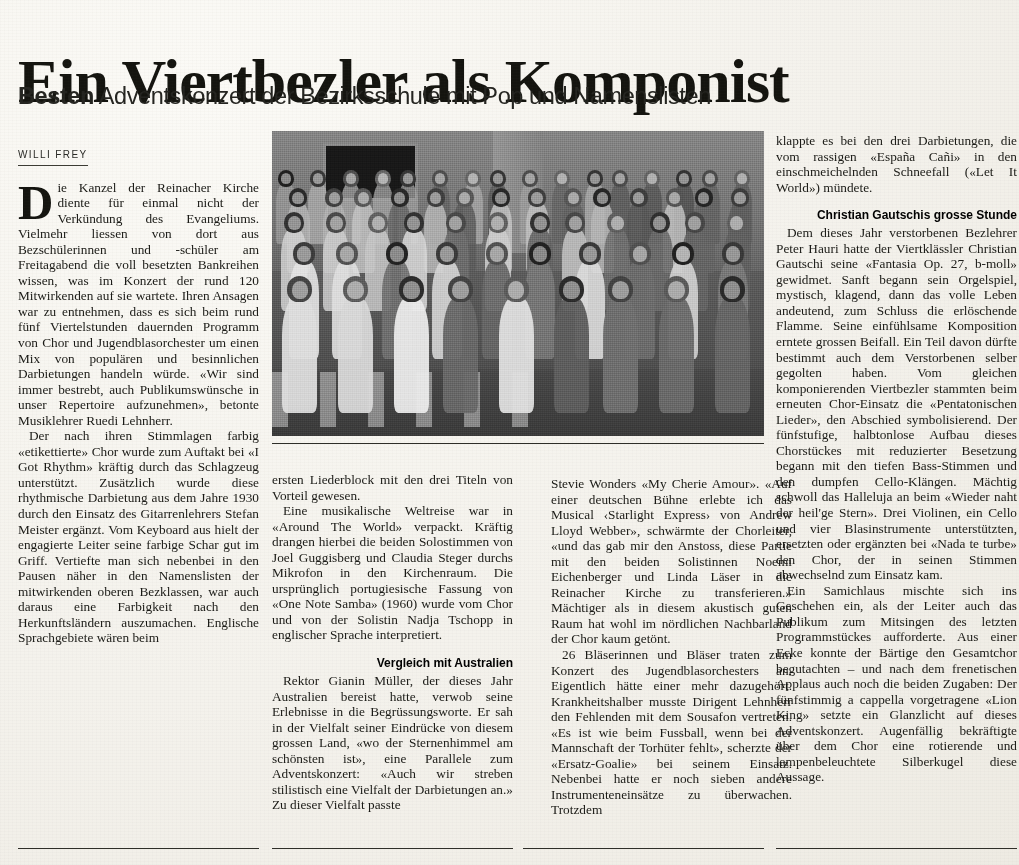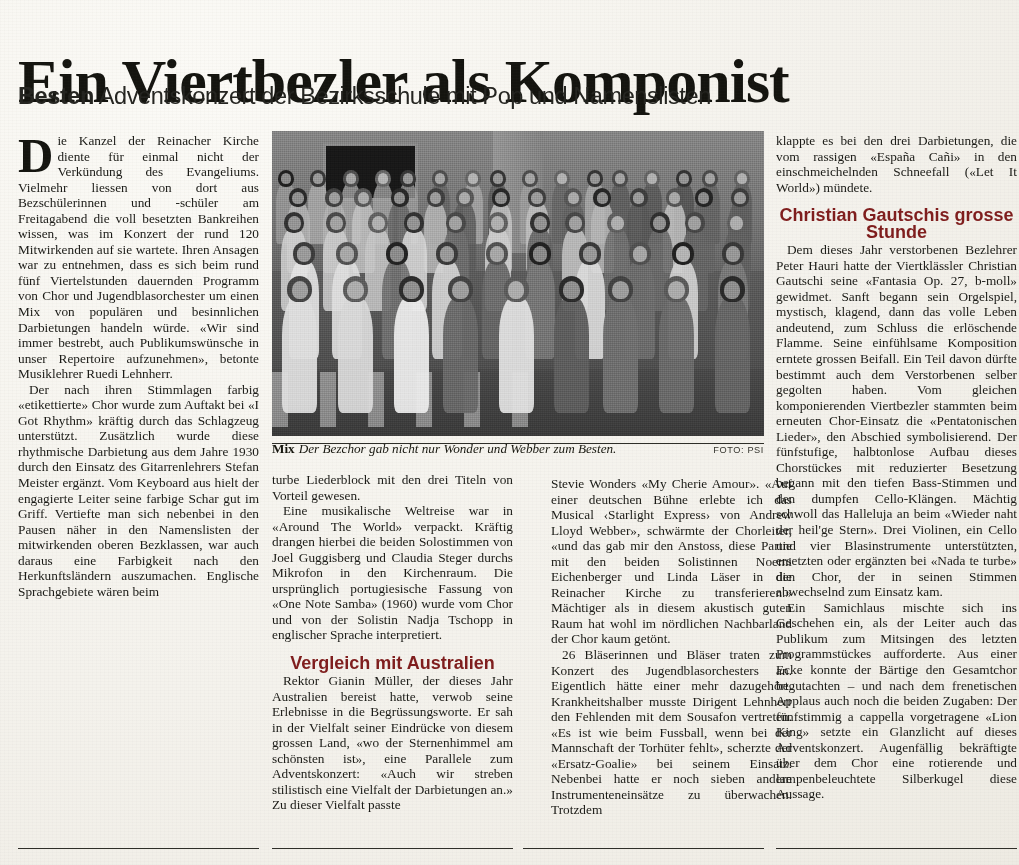--- a/index.html
+++ b/index.html
@@ -117,26 +117,26 @@
     font-size: 49px;
     line-height: 40px;
     padding: 2px 4px 0 0;
     margin-top: 1px;
     color: #14140f;
   }
 
   .subsection {
     font-family: "Liberation Sans", sans-serif;
     font-weight: bold;
-    font-size: 18px;
+    font-size: 12px;
     line-height: 17px;
     margin-top: 12px;
     margin-bottom: 1px;
-    text-align: center;
-    color: #7f1d1d;
+    text-align: right;
+    color: #000000;
   }
 
   
   .photo-block {
     position: absolute;
     left: 272px;
     top: 131px;
     width: 492px;
   }
   .photo {
@@ -240,20 +240,23 @@
 
 <div class="page">
 
   <h1 class="headline">Ein Viertbezler als Komponist</h1>
 
   <div class="subhead-bar">
     <span class="kicker">Besten</span><span> Adventskonzert der Bezirksschule mit Pop und Namenslisten</span>
   </div>
 
   <div class="col" id="col1">
+    <div class="byline-wrap">
+      <span class="byline">WILLI FREY</span>
+    </div>
     <p class="dropcap-para"><span class="dropcap">D</span><span>ie Kanzel der Reinacher Kirche diente für einmal nicht der Verkündung des Evangeliums. Vielmehr liessen von dort aus Bezschülerinnen und -schüler am Freitagabend die voll besetzten Bankreihen wissen, was im Konzert der rund 120 Mitwirkenden auf sie wartete. Ihren Ansagen war zu entnehmen, dass es sich beim rund fünf Viertelstunden dauernden Programm von Chor und Jugendblasorchester um einen Mix von populären und besinnlichen Darbietungen handeln würde. «Wir sind immer bestrebt, auch Publikumswünsche in unser Repertoire aufzunehmen», betonte Musiklehrer Ruedi Lehnherr.</span></p>
     <p>Der nach ihren Stimmlagen farbig «etikettierte» Chor wurde zum Auftakt bei «I Got Rhythm» kräftig durch das Schlagzeug unterstützt. Zusätzlich wurde diese rhythmische Darbietung aus dem Jahre 1930 durch den Einsatz des Gitarrenlehrers Stefan Meister ergänzt. Vom Keyboard aus hielt der engagierte Leiter seine farbige Schar gut im Griff. Vertiefte man sich nebenbei in den Pausen näher in den Namenslisten der mitwirkenden oberen Bezklassen, war auch daraus eine Farbigkeit nach den Herkunftsländern auszumachen. Englische Sprachgebiete wären beim</p>
   </div>
 
   <div class="photo-block">
     <div class="photo">
       <div class="ph-bg"></div>
       <div class="ph-wall"></div>
       <div class="ph-window"></div>
       <div class="ph-pillar"></div>
@@ -439,29 +442,25 @@
           <div class="head" style="left:340.1955555555556px;top:149.96px;width:16.72px;height:17.6px;background:rgb(168,156,142)"></div>
           <div class="person" style="left:386.83333333333337px;top:164.04px;width:35px;height:118px;background:rgb(112,109,104);opacity:0.9600000000000001"></div>
           <div class="head" style="left:391.83333333333337px;top:144.5px;width:25px;height:26px;background:rgb(97,93,88)"></div>
           <div class="head" style="left:395.97333333333336px;top:149.96px;width:16.72px;height:17.6px;background:rgb(181,169,155)"></div>
           <div class="person" style="left:442.61111111111114px;top:164.04px;width:35px;height:118px;background:rgb(107,104,99);opacity:0.9600000000000001"></div>
           <div class="head" style="left:447.61111111111114px;top:144.5px;width:25px;height:26px;background:rgb(50,46,41)"></div>
           <div class="head" style="left:451.75111111111113px;top:149.96px;width:16.72px;height:17.6px;background:rgb(154,142,128)"></div>
         </div>
       <div class="ph-noise"></div>
     </div>
-    <div class="caption">
-      <span class="cap-text"><span class="cap-lead">Mix</span><span>Der Bezchor gab nicht nur Wonder und Webber zum Besten.</span></span>
-      <span class="credit">FOTO: PSI</span>
-    </div>
   </div>
   <div class="rule" id="rule-photo-bottom"></div>
 
   <div class="col" id="col2">
-    <p class="noindent">turbe Liederblock mit den drei Titeln von Vorteil gewesen.</p>
+    <p class="noindent">ersten Liederblock mit den drei Titeln von Vorteil gewesen.</p>
     <p>Eine musikalische Weltreise war in «Around The World» verpackt. Kräftig drangen hierbei die beiden Solostimmen von Joel Guggisberg und Claudia Steger durchs Mikrofon in den Kirchenraum. Die ursprünglich portugiesische Fassung von «One Note Samba» (1960) wurde vom Chor und von der Solistin Nadja Tschopp in englischer Sprache interpretiert.</p>
     <h2 class="subsection">Vergleich mit Australien</h2>
     <p>Rektor Gianin Müller, der dieses Jahr Australien bereist hatte, verwob seine Erlebnisse in die Begrüssungsworte. Er sah in der Vielfalt seiner Eindrücke von diesem grossen Land, «wo der Sternenhimmel am schönsten ist», eine Parallele zum Adventskonzert: «Auch wir streben stilistisch eine Vielfalt der Darbietungen an.» Zu dieser Vielfalt passte</p>
   </div>
 
   <div class="col" id="col3">
     <p class="noindent">Stevie Wonders «My Cherie Amour». «Auf einer deutschen Bühne erlebte ich das Musical ‹Starlight Express› von Andrew Lloyd Webber», schwärmte der Chorleiter, «und das gab mir den Anstoss, diese Partie mit den beiden Solistinnen Noemi Eichenberger und Linda Läser in die Reinacher Kirche zu transferieren.» Mächtiger als in diesem akustisch guten Raum hat wohl im nördlichen Nachbarland der Chor kaum getönt.</p>
     <p>26 Bläserinnen und Bläser traten zum Konzert des Jugendblasorchesters an. Eigentlich hätte einer mehr dazugehört. Krankheitshalber musste Dirigent Lehnherr den Fehlenden mit dem Sousafon vertreten. «Es ist wie beim Fussball, wenn bei der Mannschaft der Torhüter fehlt», scherzte der «Ersatz-Goalie» bei seinem Einsatz. Nebenbei hatte er noch sieben andere Instrumenteneinsätze zu überwachen. Trotzdem</p>
   </div>
 

